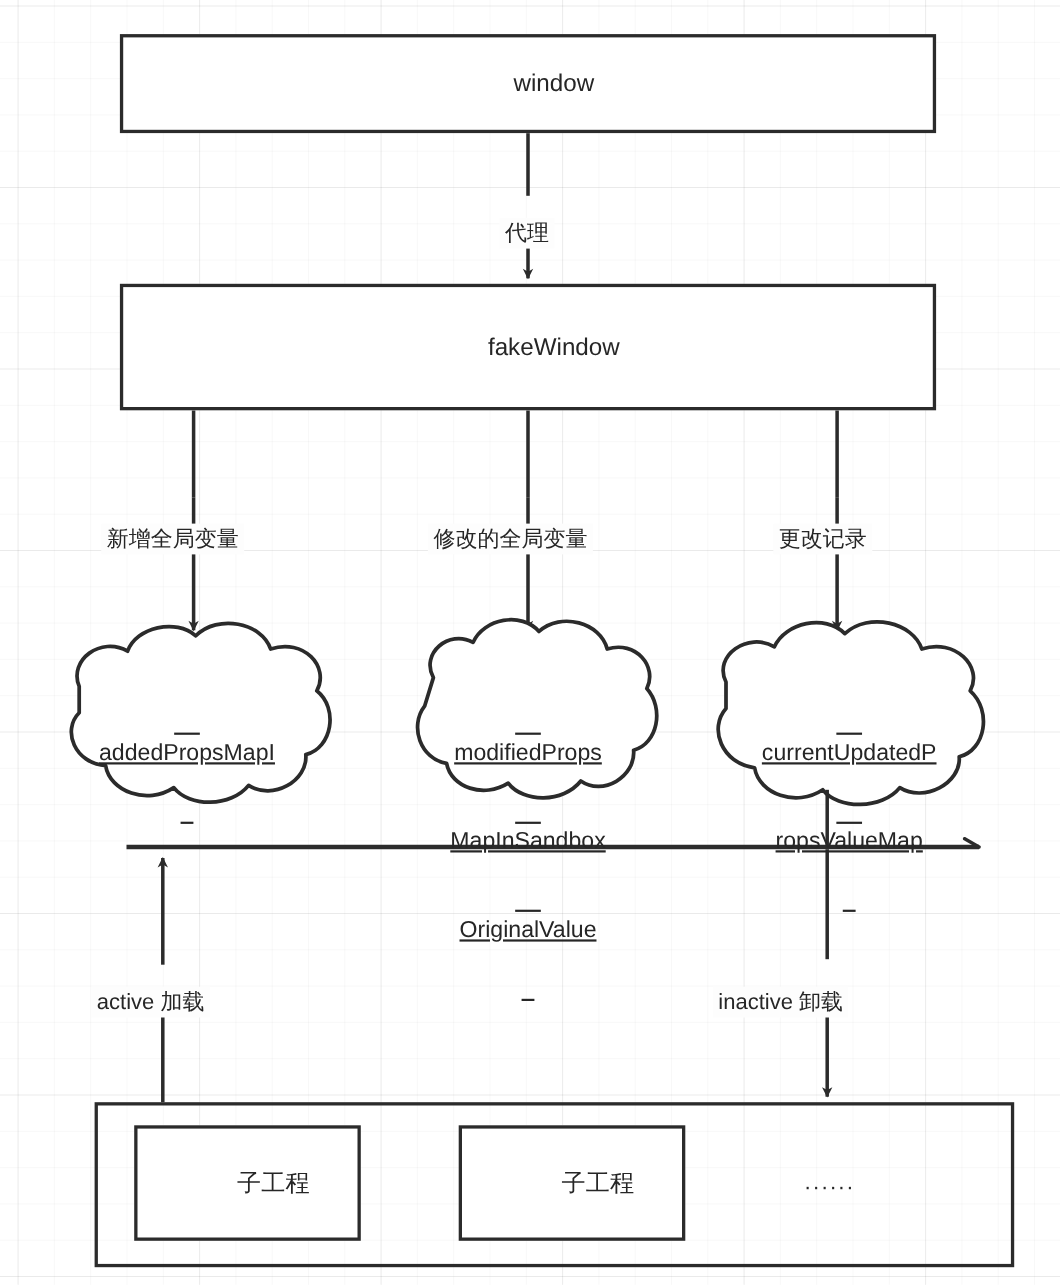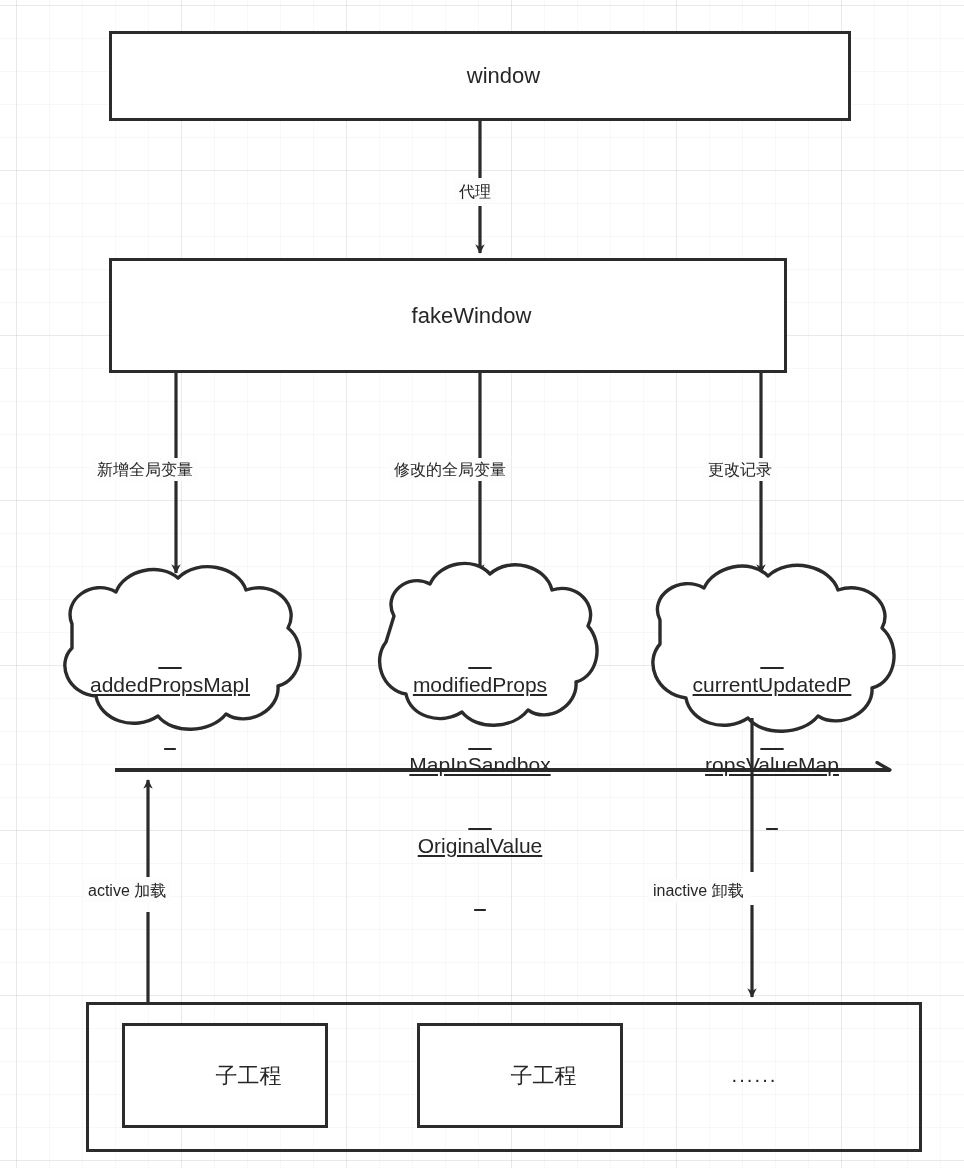--- a/index.html
+++ b/index.html
@@ -43,23 +43,24 @@
     white-space: pre;
     line-height: 1.32;
   }
   .box-label {
     font-size: 22px;
     text-align: center;
     width: 100%;
     left: 0;
   }
   .edge-label {
-    font-size: 16px;
+    font-size: 20px;
     background-color: #fdfdfd;
     padding: 1px 5px;
+    margin-top: 18px;
   }
   .cloud-label {
     font-size: 21px;
     text-align: center;
     line-height: 1.28;
     text-decoration: underline;
   }
   .sub-label {
     font-size: 22px;
     text-align: center;
@@ -171,21 +172,21 @@
       <line x1="752" y1="905" x2="752" y2="997" stroke="#2b2b2b" stroke-width="3.2" marker-end="url(#arrowFilled)"></line>
     </g>
   </svg>
 
   <div class="node-box" style="left:109px; top:31px; width:742px; height:90px;">
     <span class="lbl box-label" style="position:relative;">window</span>
   </div>
 
   <div class="lbl edge-label" style="left:454px; top:180px;">代理</div>
 
-  <div class="node-box" style="left:109px; top:258px; width:678px; height:115px;">
+  <div class="node-box" style="left:109px; top:258px; width:742px; height:115px;">
     <span class="lbl box-label" style="position:relative;">fakeWindow</span>
   </div>
 
   <div class="lbl edge-label" style="left:92px; top:458px;">新增全局变量</div>
   <div class="lbl edge-label" style="left:389px; top:458px;">修改的全局变量</div>
   <div class="lbl edge-label" style="left:703px; top:458px;">更改记录</div>
 
   <div class="lbl cloud-label" style="left:50px; top:618px; width:240px;">
     <div>addedPropsMapI</div>
   </div>

